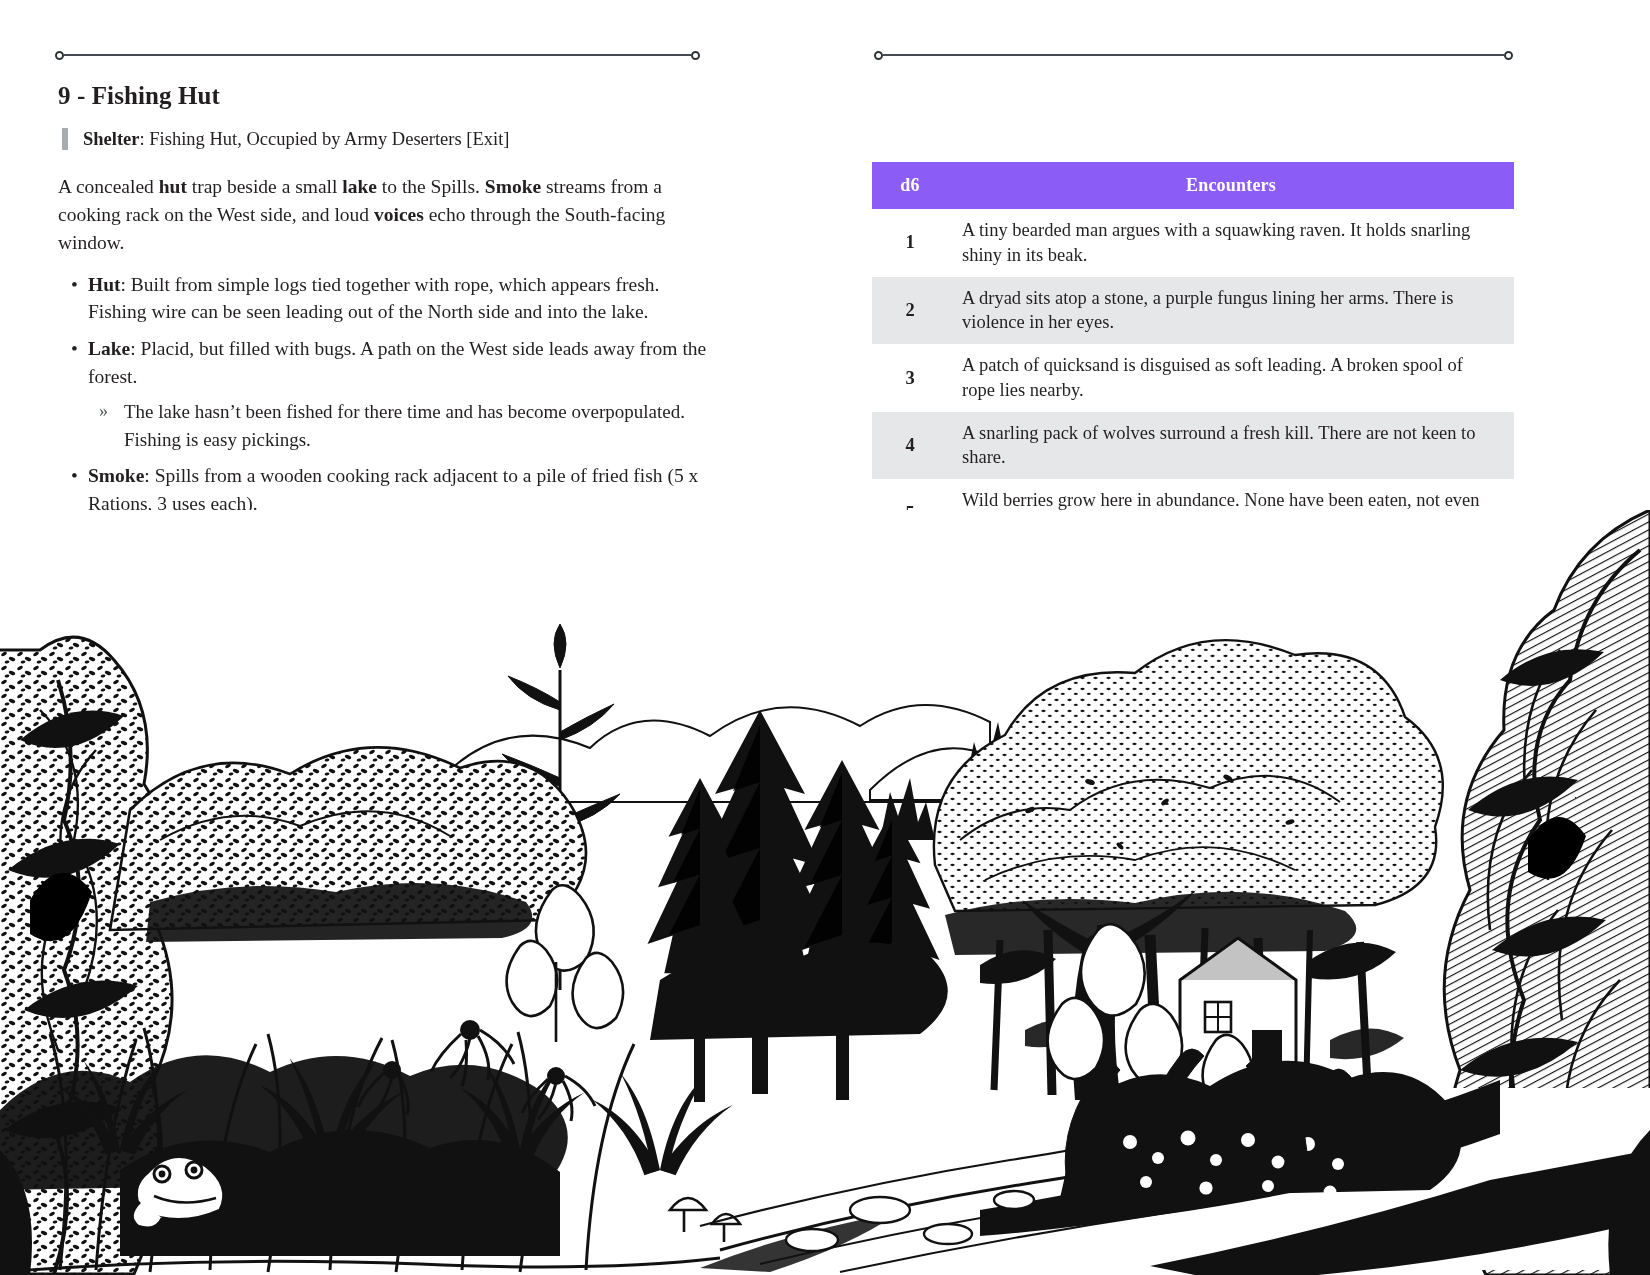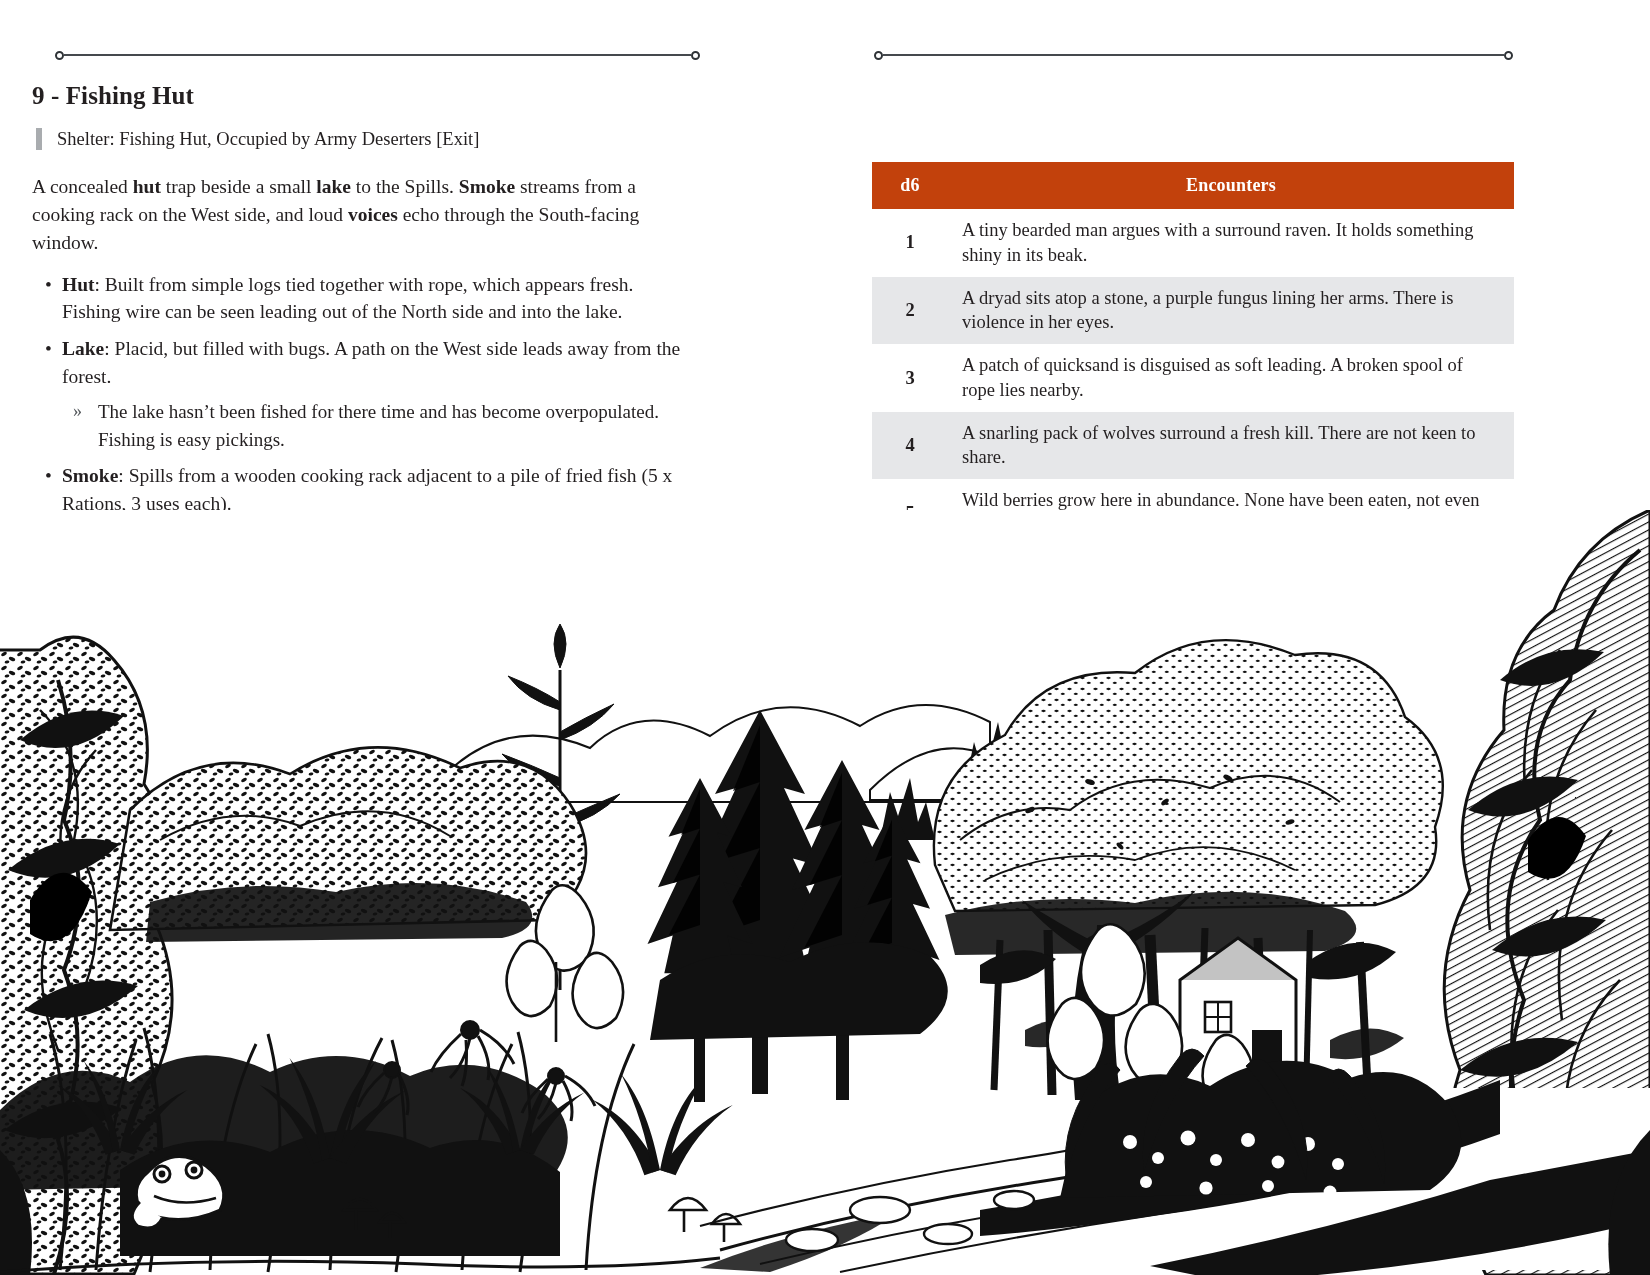--- a/index.html
+++ b/index.html
@@ -36,21 +36,21 @@
     background: #ffffff;
     box-sizing: border-box;
     flex: 0 0 auto;
   }
   #rule-left  { left: 55px;  top: 49px; width: 645px; }
   #rule-right { left: 874px; top: 49px; width: 639px; }
 
   
   #left-col {
     position: absolute;
-    left: 32px;
+    left: 58px;
     top: 82px;
     width: 655px;
   }
   #page-title {
     font-size: 25px;
     font-weight: bold;
     letter-spacing: .1px;
     margin: 0 0 17px 0;
     line-height: 1.1;
   }
@@ -64,21 +64,21 @@
     height: 22px;
     background: #a9acaf;
     flex: 0 0 auto;
     margin-top: 1px;
   }
   .callout .ctext {
     margin-left: 15px;
     font-size: 18.5px;
     line-height: 1.35;
   }
-  .callout .ctext b { font-weight: normal; }
+  .callout .ctext b { font-weight: bold; }
 
   #intro {
     font-size: 19.5px;
     line-height: 1.42;
     margin: 0 0 14px 0;
   }
   #intro b { font-weight: bold; }
 
   ul.blist {
     list-style: none;
@@ -126,21 +126,21 @@
   
   #enc-table {
     position: absolute;
     left: 872px;
     top: 162px;
     width: 642px;
     border-collapse: collapse;
     font-size: 18.5px;
   }
   #enc-table thead th {
-    background: #c2410c;
+    background: #8b5cf6;
     color: #ffffff;
     font-weight: bold;
     font-size: 18px;
     padding: 13px 6px;
     letter-spacing: .2px;
   }
   #enc-table thead th.c-roll { width: 60px; }
   #enc-table tbody td {
     padding: 9px 8px;
     vertical-align: middle;
@@ -211,21 +211,21 @@
 <table id="enc-table">
   <thead>
     <tr>
       <th class="c-roll">d6</th>
       <th class="c-text">Encounters</th>
     </tr>
   </thead>
   <tbody id="enc-body">
       <tr class="odd">
         <td class="c-roll">1</td>
-        <td class="c-text">A tiny bearded man argues with a surround raven. It holds something shiny in its beak.</td>
+        <td class="c-text">A tiny bearded man argues with a squawking raven. It holds snarling shiny in its beak.</td>
       </tr>
       <tr class="even">
         <td class="c-roll">2</td>
         <td class="c-text">A dryad sits atop a stone, a purple fungus lining her arms. There is violence in her eyes.</td>
       </tr>
       <tr class="odd">
         <td class="c-roll">3</td>
         <td class="c-text">A patch of quicksand is disguised as soft leading. A broken spool of rope lies nearby.</td>
       </tr>
       <tr class="even">

